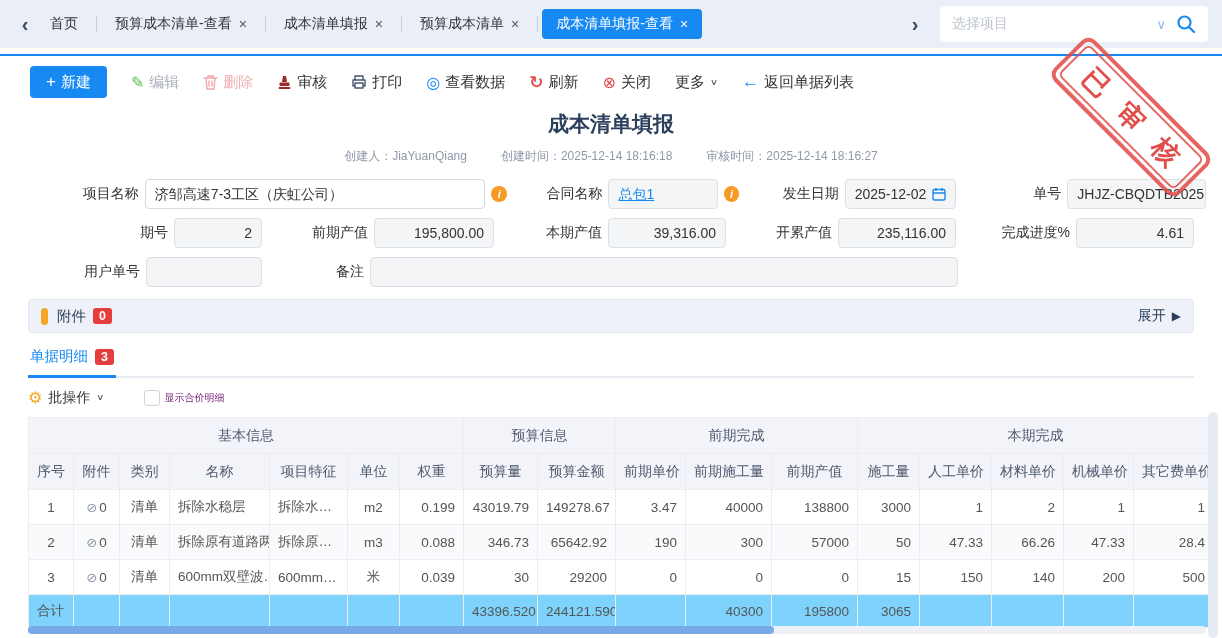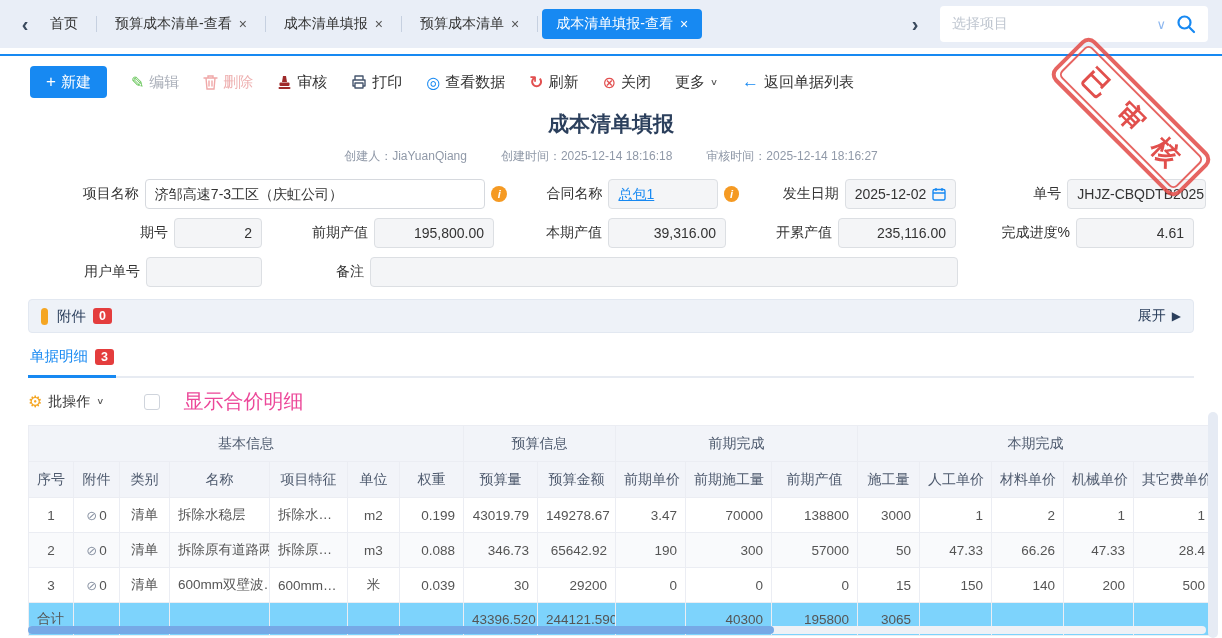--- a/index.html
+++ b/index.html
@@ -78,21 +78,21 @@
     align-items:center; gap:6px; }
   .expand .tri { font-size:12px; }
 
   
   .detail-tabs { margin:14px 28px 0; border-bottom:2px solid #e7ebf2; display:flex; }
   .dtab { display:flex; align-items:center; padding:0 2px 9px; font-size:14.5px; color:#1789f2;
     border-bottom:3px solid #1789f2; margin-bottom:-2px; cursor:pointer; }
   .batch-row { margin:10px 28px 0; display:flex; align-items:center; gap:40px; }
   .batch { display:flex; align-items:center; gap:6px; font-size:14px; color:#333; cursor:pointer; }
   .gear { color:#f5a623; font-size:16px; }
-  .cb-wrap { display:flex; align-items:center; gap:23px; font-size:20px; color:#ec4899; cursor:pointer; }
+  .cb-wrap { display:flex; align-items:center; gap:4px; font-size:10px; color:#701a75; cursor:pointer; }
   .cb { width:16px; height:16px; border:1px solid #cfd4dc; border-radius:3px; background:#fff; }
 
   
   .tbl-wrap { margin:10px 28px 0; }
   table { width:1178px; border-collapse:collapse; table-layout:fixed; font-size:13.5px; }
   th,td { border:1px solid #ebedf3; padding:0 8px; overflow:hidden; white-space:nowrap; }
   thead th { background:#f2f4f9; color:#4e5a6e; font-weight:normal; height:36px; font-size:14px; }
   tbody td { height:35px; color:#555; }
   tbody tr.stripe td { background:#f9fafc; }
   .c-left { text-align:left; } .c-center { text-align:center; } .c-right { text-align:right; }
@@ -351,21 +351,21 @@
             <td class="c-center">1</td>
             <td class="c-center"><span class="clip">⊘</span>0</td>
             <td class="c-center">清单</td>
             <td class="c-left">拆除水稳层</td>
             <td class="c-left">拆除水…</td>
             <td class="c-center">m2</td>
             <td class="c-right">0.199</td>
             <td class="c-right">43019.79</td>
             <td class="c-right">149278.67</td>
             <td class="c-right">3.47</td>
-            <td class="c-right">70000</td>
+            <td class="c-right">40000</td>
             <td class="c-right">138800</td>
             <td class="c-right">3000</td>
             <td class="c-right">1</td>
             <td class="c-right">2</td>
             <td class="c-right">1</td>
             <td class="c-right">1</td>
           </tr>
           <tr class="stripe">
             <td class="c-center">2</td>
             <td class="c-center"><span class="clip">⊘</span>0</td>

